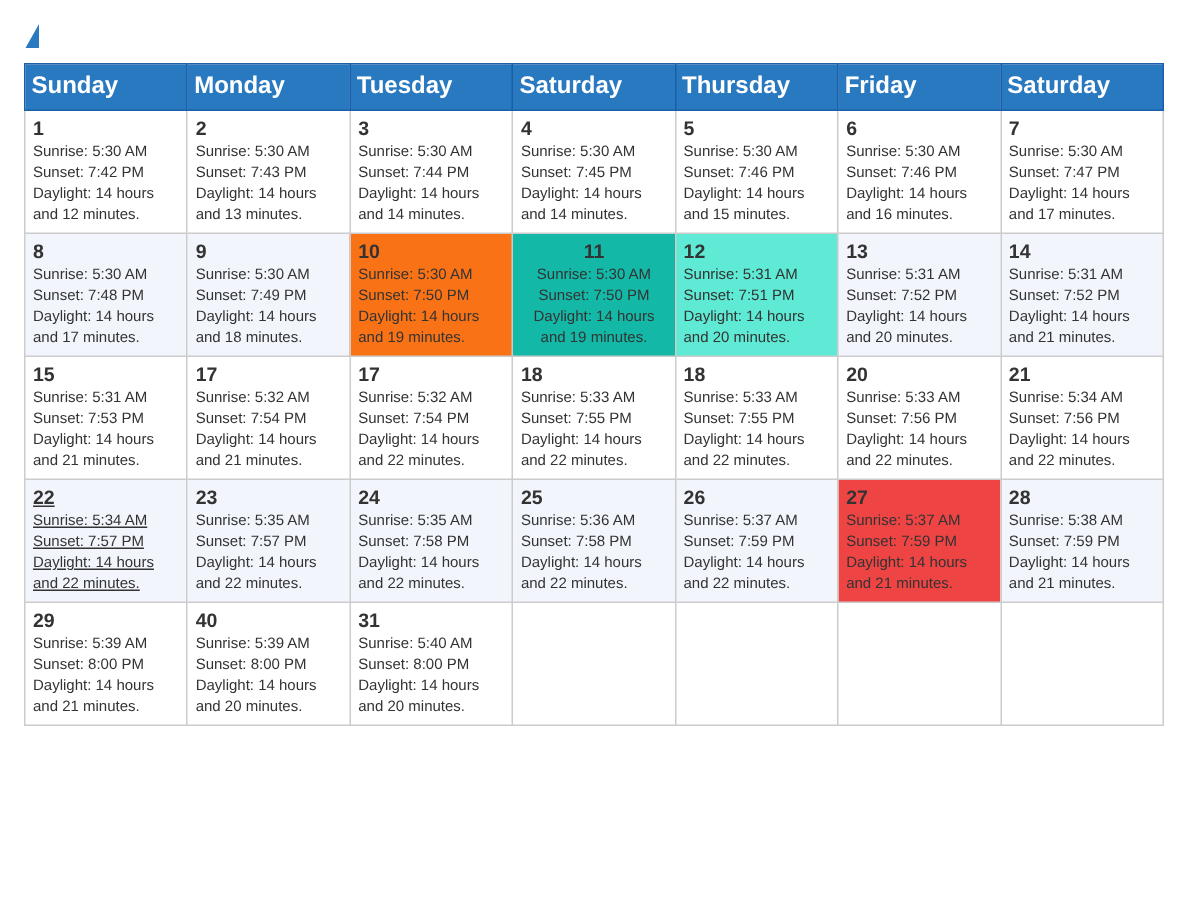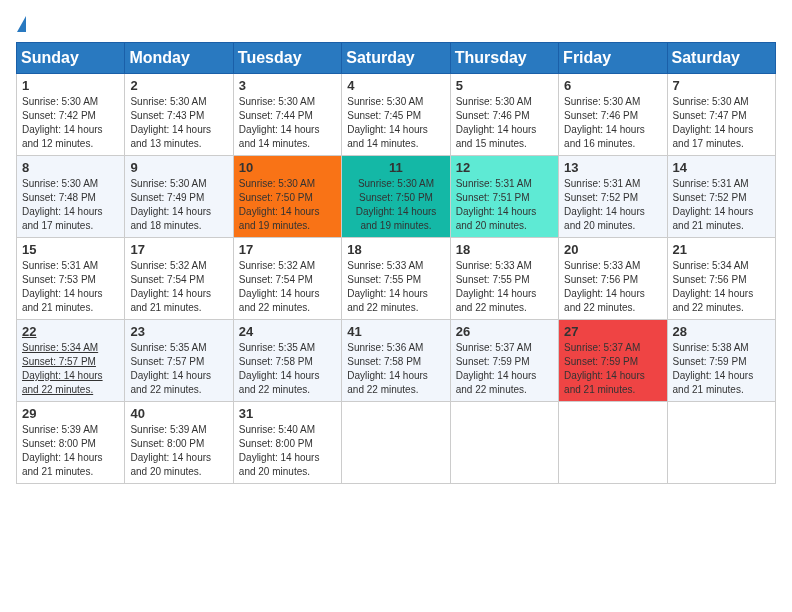--- a/index.html
+++ b/index.html
@@ -220,21 +220,21 @@
         </td>
         <td style="background-color: rgb(242, 246, 252);">
           <span class="day-num">23</span>
           <div class="day-info">Sunrise: 5:35 AM<br>Sunset: 7:57 PM<br>Daylight: 14 hours<br>and 22 minutes.</div>
         </td>
         <td style="background-color: rgb(242, 246, 252);">
           <span class="day-num">24</span>
           <div class="day-info">Sunrise: 5:35 AM<br>Sunset: 7:58 PM<br>Daylight: 14 hours<br>and 22 minutes.</div>
         </td>
         <td style="background-color: rgb(242, 246, 252);">
-          <span class="day-num">41</span>
+          <span class="day-num">25</span>
           <div class="day-info">Sunrise: 5:36 AM<br>Sunset: 7:58 PM<br>Daylight: 14 hours<br>and 22 minutes.</div>
         </td>
         <td style="background-color: rgb(242, 246, 252); margin-left: 25px;">
           <span class="day-num">26</span>
           <div class="day-info">Sunrise: 5:37 AM<br>Sunset: 7:59 PM<br>Daylight: 14 hours<br>and 22 minutes.</div>
         </td>
         <td style="background-color: #ef4444;">
           <span class="day-num">27</span>
           <div class="day-info">Sunrise: 5:37 AM<br>Sunset: 7:59 PM<br>Daylight: 14 hours<br>and 21 minutes.</div>
         </td>

